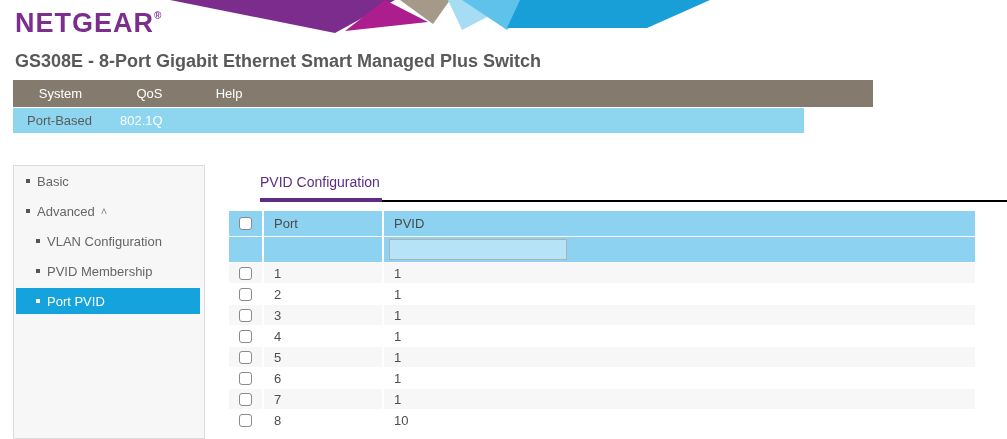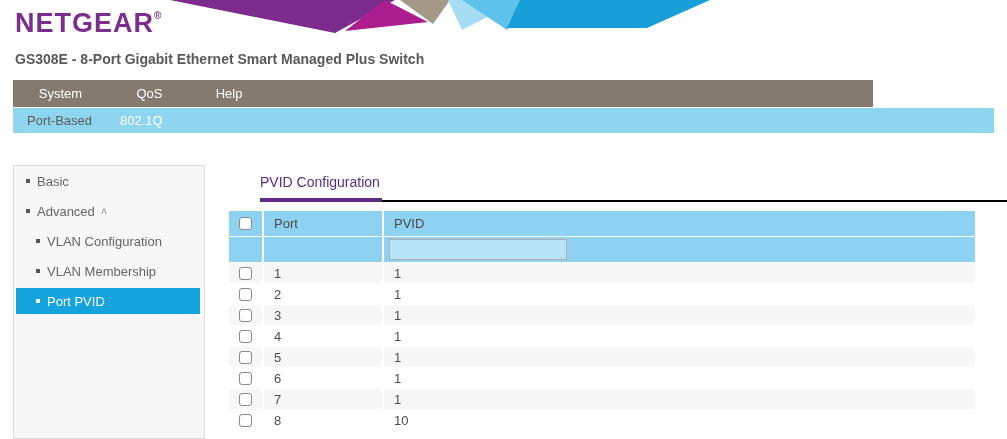--- a/index.html
+++ b/index.html
@@ -5,34 +5,34 @@
   * { margin:0; padding:0; box-sizing:border-box; }
   html,body { width:1007px; height:439px; background:#ffffff; overflow:hidden;
               font-family:"Liberation Sans", sans-serif; }
   .page { position:relative; width:1007px; height:439px; }
 
   
   .logo { position:absolute; left:15px; top:8px; color:#7b2e8e;
           font-size:27px; font-weight:bold; letter-spacing:1px; }
   .logo sup { font-size:10px; font-weight:bold; vertical-align:top; position:relative; top:2px; }
   .banner { position:absolute; left:170px; top:0; }
-  .device-title { position:absolute; left:15px; top:51px; font-size:14px;
+  .device-title { position:absolute; left:15px; top:51px; font-size:18px;
                   font-weight:bold; color:#595959; }
 
   
   .navbar { position:absolute; left:13px; top:80px; width:860px; height:27px;
             background:#847b6e; display:flex; }
   .tab { height:27px; display:flex; align-items:center; justify-content:center;
          color:#ffffff; font-size:13px; background:#847b6e; margin-right:3px;
          border-right:0; cursor:default; }
   .tab.t0 { width:95px; } .tab.t1 { width:81px; } .tab.t2 { width:77px; } .tab.t3 { width:76px; }
   .tab.active { background:#14a3dd; }
 
   
-  .subnav { position:absolute; left:13px; top:108px; width:981px; height:25px;
+  .subnav { position:absolute; left:13px; top:108px; width:791px; height:25px;
             background:#8ed5f0; display:flex; align-items:center; font-size:13px; }
   .subitem { padding:0 14px; color:#5c5c5c; }
   .subitem.active { color:#ffffff; }
 
   
   .sidebar { position:absolute; left:13px; top:165px; width:192px; height:274px;
              background:#f7f7f7; border:1px solid #dcdcdc; padding-top:0; }
   .side-item { position:relative; height:26px; margin:2px 4px 4px 2px;
                display:flex; align-items:center; font-size:13px; color:#666666; }
   .side-item .lbl { margin-left:7px; }
@@ -105,21 +105,21 @@
       <span class="bullet"></span>
       <span class="lbl">Advanced</span>
       <span class="caret">˄</span>
     </div>
     <div class="side-item lvl2">
       <span class="bullet"></span>
       <span class="lbl">VLAN Configuration</span>
     </div>
     <div class="side-item lvl2">
       <span class="bullet"></span>
-      <span class="lbl">VLAN Membership</span>
+      <span class="lbl">PVID Membership</span>
     </div>
     <div class="side-item lvl2 selected">
       <span class="bullet"></span>
       <span class="lbl">Port PVID</span>
     </div>
   </div>
 
   <div class="main">
     <div class="pc-heading">PVID Configuration</div>
 

